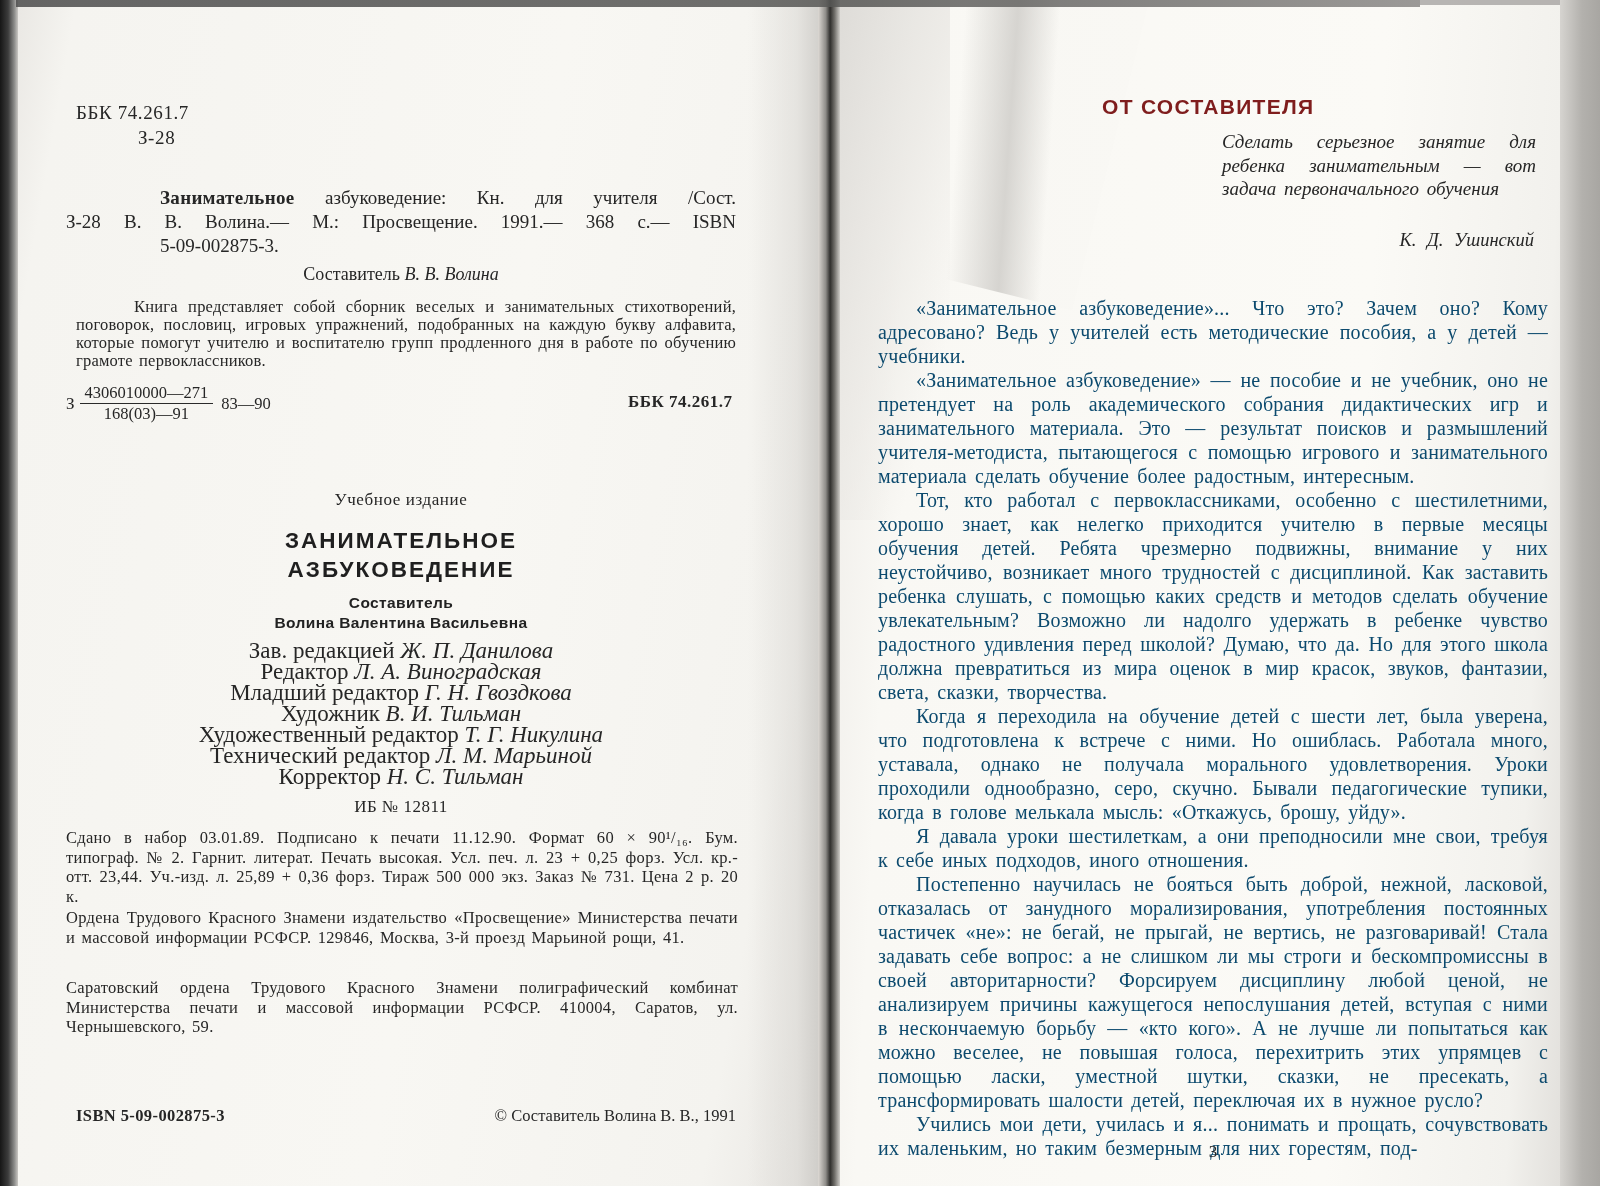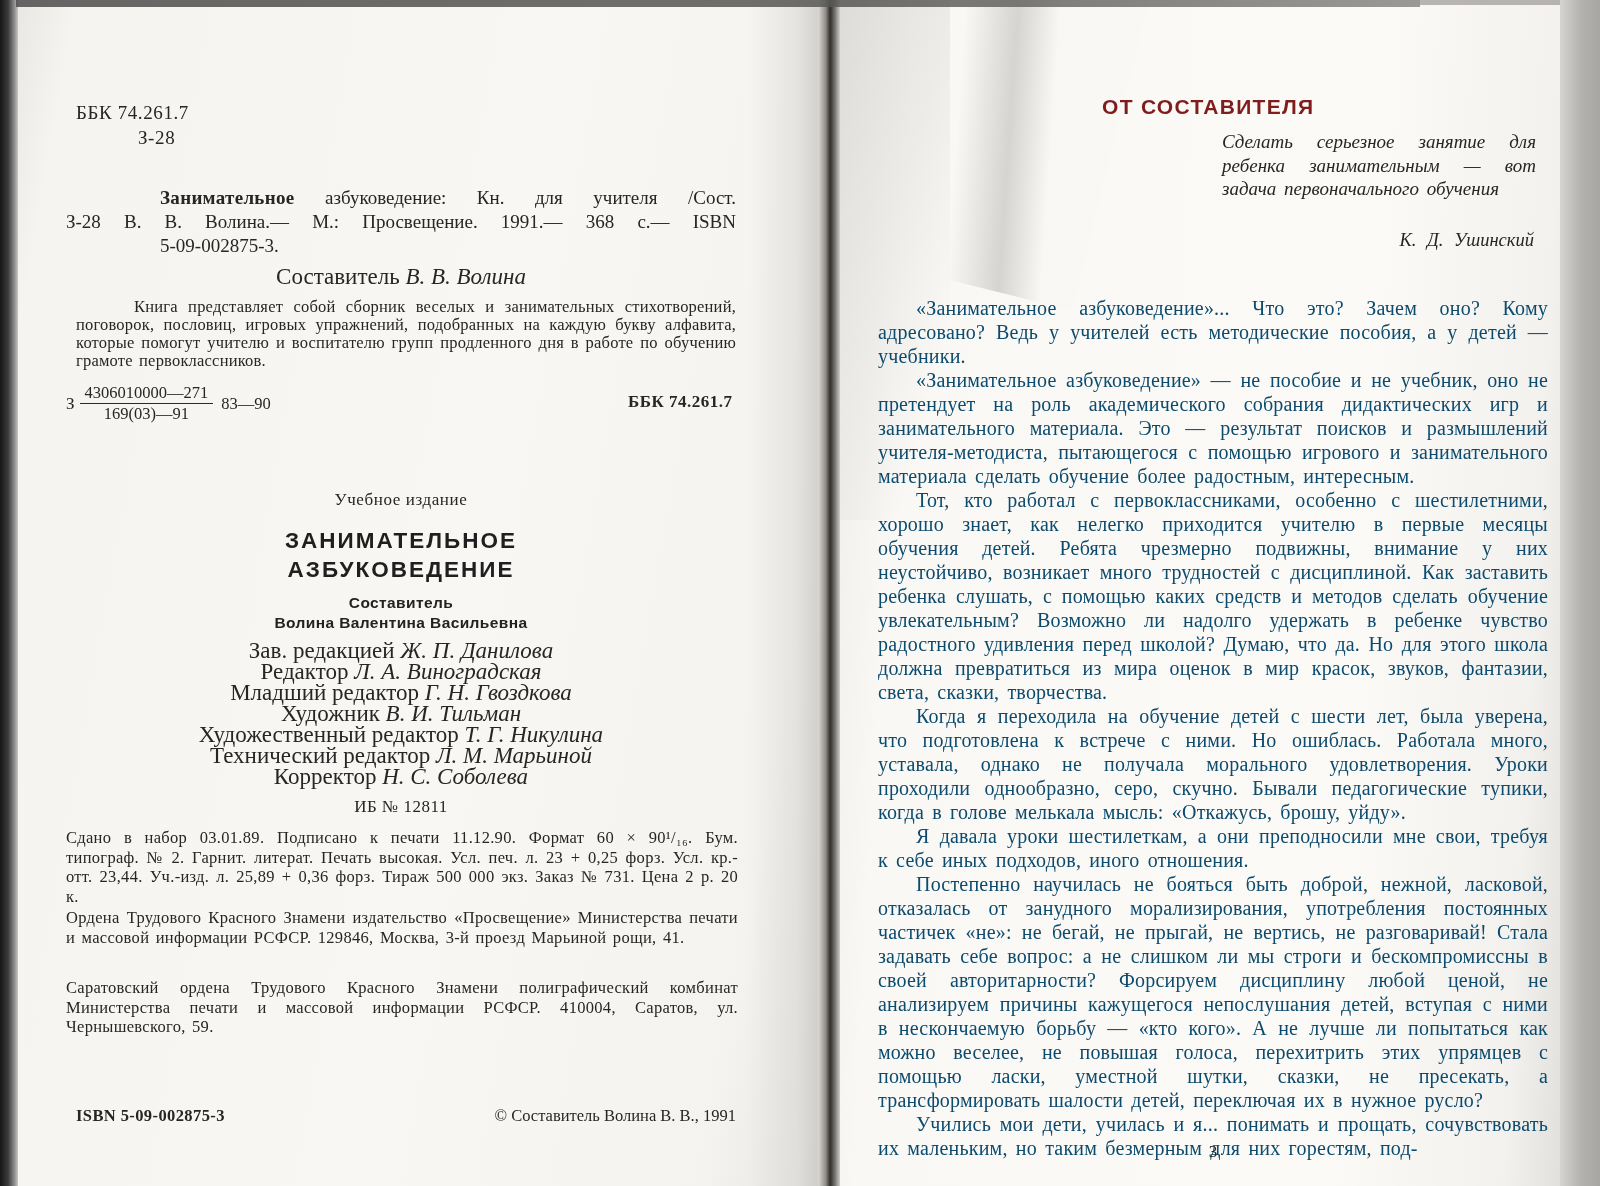--- a/index.html
+++ b/index.html
@@ -41,21 +41,21 @@
   .abs{position:absolute;margin-top:40px;}
   .ital{font-style:italic;}
   .just-line{text-align:justify;text-align-last:justify;}
   
   .bbk{left:76px;top:60px;font-size:19px;line-height:25px;letter-spacing:.6px;}
   .bbk .l2{padding-left:62px;}
   .cat-card{left:66px;top:146px;width:670px;font-size:19px;line-height:24px;}
   .cat-card .l1{padding-left:94px;}
   .cat-card .l3{padding-left:94px;text-align:left;text-align-last:left;font-family:Liberation Serif, serif;}
   .cat-card b{letter-spacing:.3px;}
-  .compiler-line{left:66px;top:224px;width:670px;text-align:center;font-size:23px;}
+  .compiler-line{left:66px;top:224px;width:670px;text-align:center;font-size:18px;}
   .annotation{left:76px;top:258px;width:660px;font-size:16.5px;line-height:18px;
     text-align:justify;text-indent:58px;word-spacing:2px;letter-spacing:.2px;}
   .formula{left:66px;top:344px;font-size:16.5px;line-height:18px;white-space:nowrap;}
   .formula .f-pre{display:inline-block;vertical-align:middle;margin-right:5px;font-size:17px;}
   .formula .frac{display:inline-block;vertical-align:middle;text-align:center;}
   .formula .num{display:block;border-bottom:1.6px solid #2a2a2a;padding:0 5px 1px;}
   .formula .den{display:block;padding-top:1px;}
   .formula .f-suf{display:inline-block;vertical-align:middle;margin-left:8px;}
   .bbk-right{left:628px;top:352px;font-size:17px;letter-spacing:.5px;font-weight:bold;}
   .edition-note{left:66px;top:450px;width:670px;text-align:center;font-size:17px;letter-spacing:.6px;}
@@ -112,21 +112,21 @@
     <div class="l3">5-09-002875-3.</div>
   </div>
 
   <div class="abs compiler-line">
     <span>Составитель </span><span class="ital">В. В. Волина</span>
   </div>
 
   <div class="abs annotation">Книга представляет собой сборник веселых и занимательных стихотворений, поговорок, пословиц, игровых упражнений, подобранных на каждую букву алфавита, которые помогут учителю и воспитателю групп продленного дня в работе по обучению грамоте первоклассников.</div>
 
   <div class="abs formula">
-    <span class="f-pre">З</span><span class="frac"><span class="num">4306010000—271</span><span class="den">169(03)—91</span></span><span class="f-suf">83—90</span>
+    <span class="f-pre">З</span><span class="frac"><span class="num">4306010000—271</span><span class="den">168(03)—91</span></span><span class="f-suf">83—90</span>
   </div>
   <div class="abs bbk-right">ББК 74.261.7</div>
 
   <div class="abs edition-note">Учебное издание</div>
 
   <div class="abs book-title">
     <div>ЗАНИМАТЕЛЬНОЕ</div>
     <div>АЗБУКОВЕДЕНИЕ</div>
   </div>
 
@@ -135,21 +135,21 @@
     <div>Волина Валентина Васильевна</div>
   </div>
 
   <div class="abs credits">
     <div><span>Зав. редакцией </span><span class="ital">Ж. П. Данилова</span></div>
     <div><span>Редактор </span><span class="ital">Л. А. Виноградская</span></div>
     <div><span>Младший редактор </span><span class="ital">Г. Н. Гвоздкова</span></div>
     <div><span>Художник </span><span class="ital">В. И. Тильман</span></div>
     <div><span>Художественный редактор </span><span class="ital">Т. Г. Никулина</span></div>
     <div><span>Технический редактор </span><span class="ital">Л. М. Марьиной</span></div>
-    <div><span>Корректор </span><span class="ital">Н. С. Соболева</span></div>
+    <div><span>Корректор </span><span class="ital">Н. С. Тильман</span></div>
   </div>
 
   <div class="abs ib-number">ИБ № 12811</div>
 
   <div class="abs small-block print-info">Сдано в набор 03.01.89. Подписано к печати 11.12.90. Формат 60 × 90¹/₁₆. Бум. типограф. № 2. Гарнит. литерат. Печать высокая. Усл. печ. л. 23 + 0,25 форз. Усл. кр.-отт. 23,44. Уч.-изд. л. 25,89 + 0,36 форз. Тираж 500 000 экз. Заказ № 731. Цена 2 р. 20 к.</div>
   <div class="abs small-block publisher-info">Ордена Трудового Красного Знамени издательство «Просвещение» Министерства печати и массовой информации РСФСР. 129846, Москва, 3-й проезд Марьиной рощи, 41.</div>
   <div class="abs small-block printer-info">Саратовский ордена Трудового Красного Знамени полиграфический комбинат Министерства печати и массовой информации РСФСР. 410004, Саратов, ул. Чернышевского, 59.</div>
 
   <div class="abs bottom-row">
     <span class="isbn">ISBN 5-09-002875-3</span>

